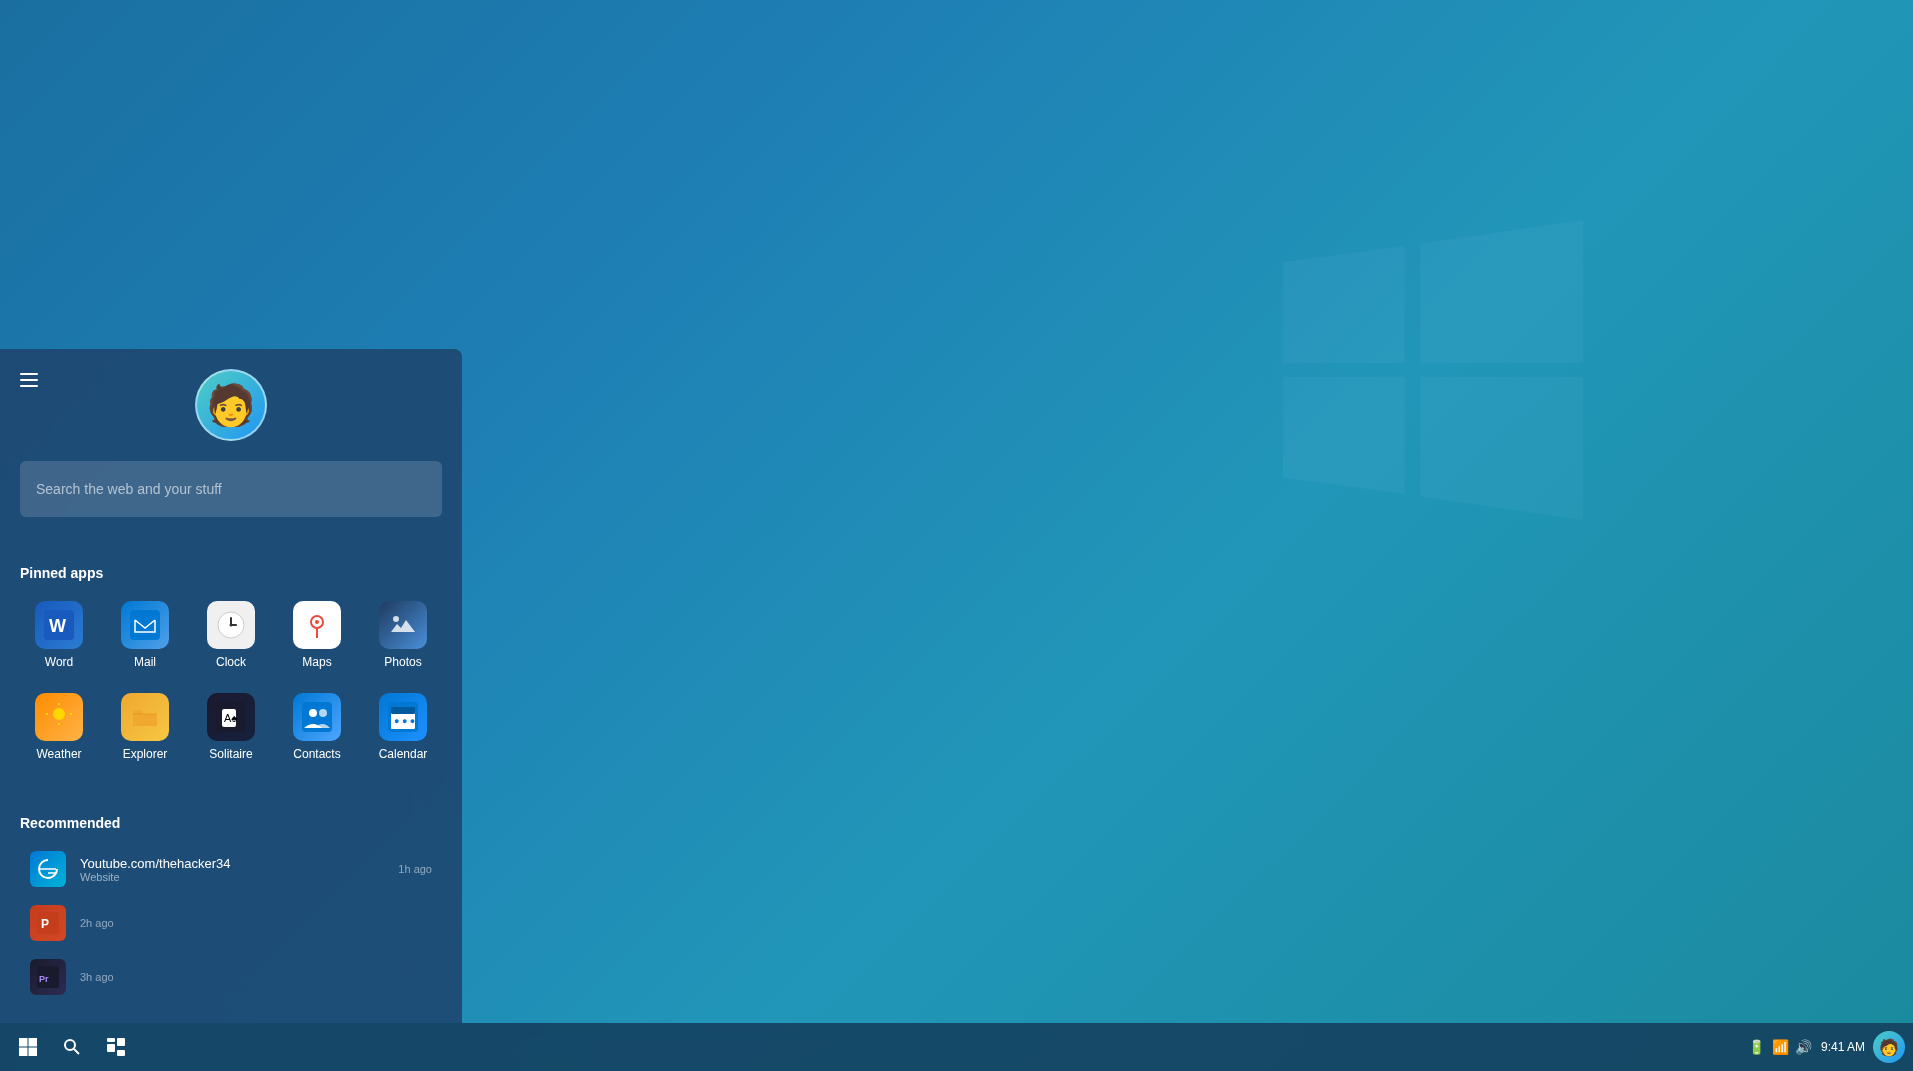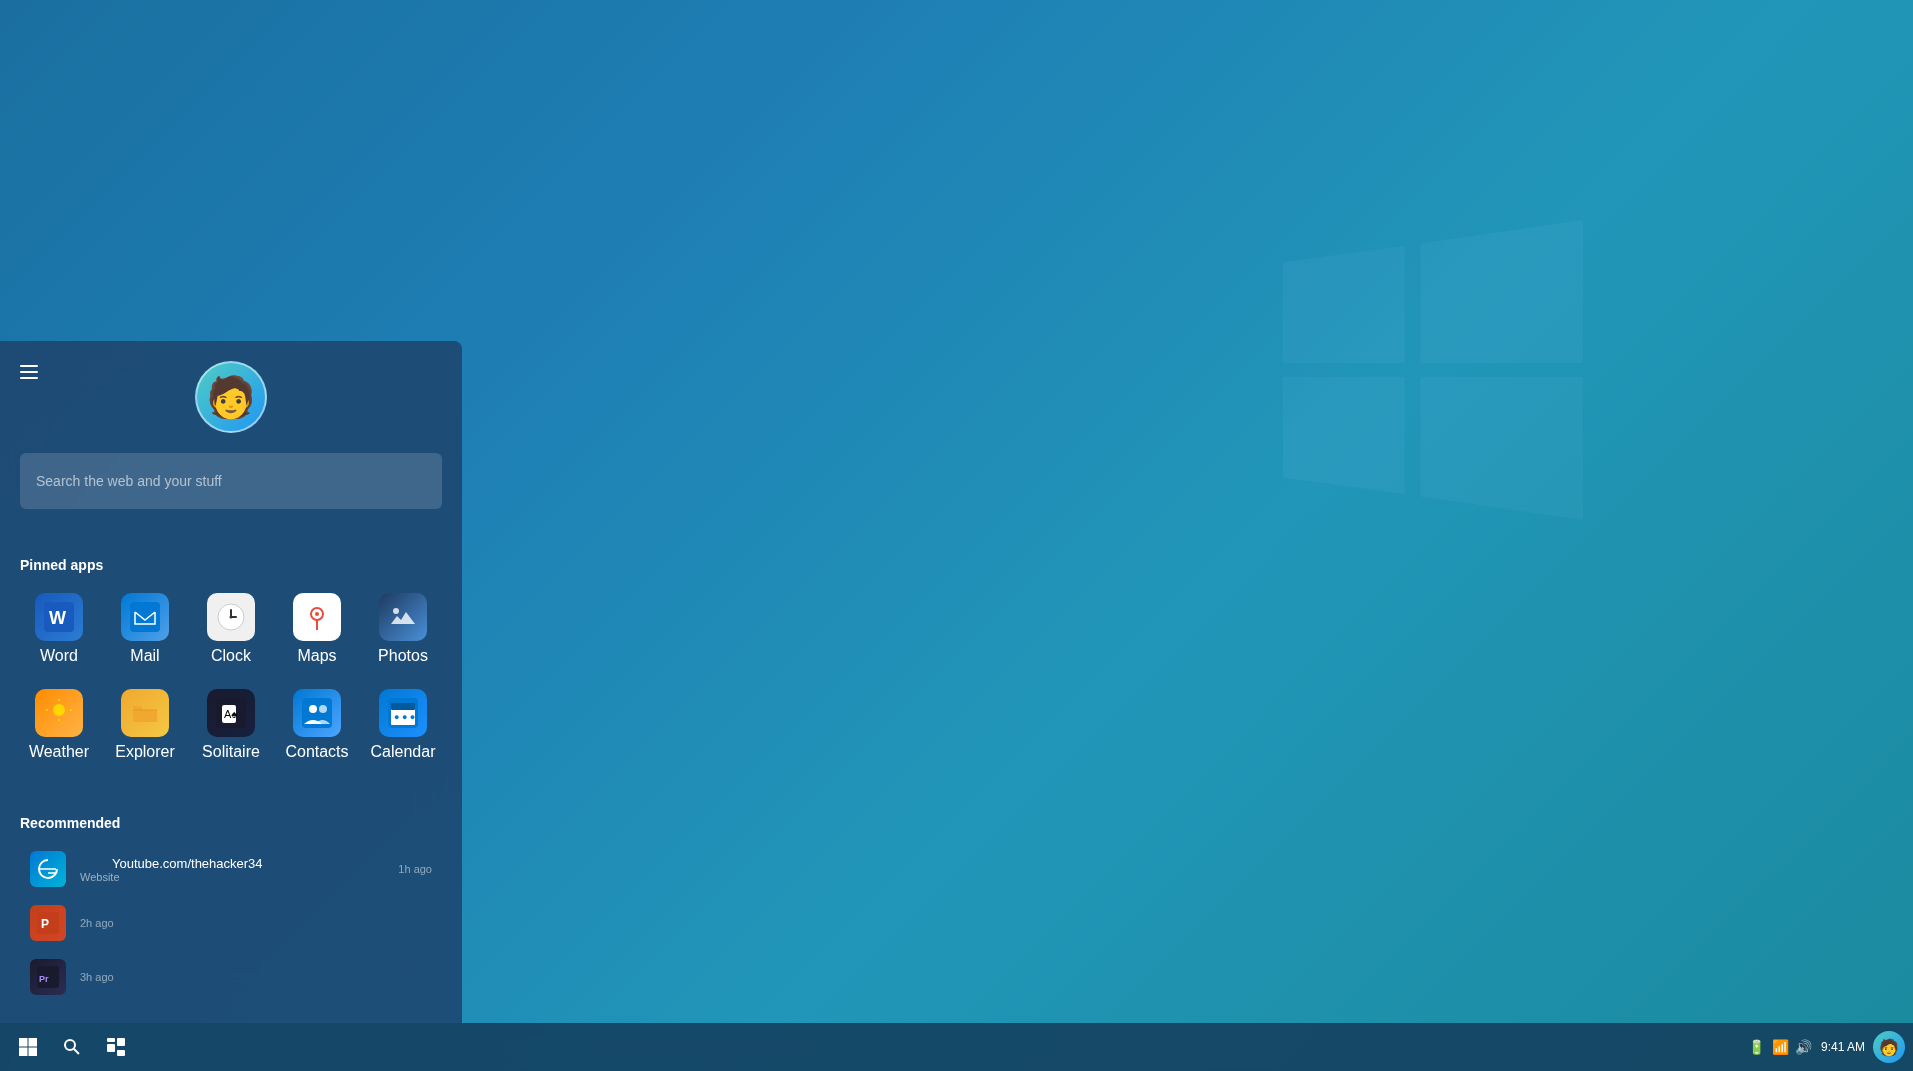--- a/index.html
+++ b/index.html
@@ -174,21 +174,21 @@
       width: 48px;
       height: 48px;
       border-radius: 10px;
       display: flex;
       align-items: center;
       justify-content: center;
       font-size: 26px;
     }
     .app-label {
       color: white;
-      font-size: 16px;
+      font-size: 12px;
       text-align: left;
     }
 
     
     .icon-word { background: linear-gradient(135deg, #185abd, #2b7cd3); }
     .icon-mail { background: linear-gradient(135deg, #0078d4, #50a0e8); }
     .icon-clock { background: #f0f0f0; color: #333; }
     .icon-weather { background: linear-gradient(135deg, #ff8c00, #ffb347); }
     .icon-explorer { background: linear-gradient(135deg, #f0a830, #f5c842); }
     .icon-solitaire { background: linear-gradient(135deg, #1a1a2e, #16213e); }
@@ -225,21 +225,20 @@
     .rec-icon-edge { background: linear-gradient(135deg, #0078d4, #00b4d8); }
     .rec-icon-ppt { background: linear-gradient(135deg, #c43e1c, #d24726); }
     .rec-icon-pr { background: linear-gradient(135deg, #1a1a2e, #2c2c54); color: #a78bfa; }
     .rec-info {
       flex: 1;
     }
     .rec-title {
       color: white;
       font-size: 13px;
       font-weight: 500;
-      margin-left: 32px;
     }
     .rec-sub {
       color: rgba(255,255,255,0.55);
       font-size: 11px;
     }
     .rec-time {
       color: rgba(255,255,255,0.5);
       font-size: 11px;
     }
 

